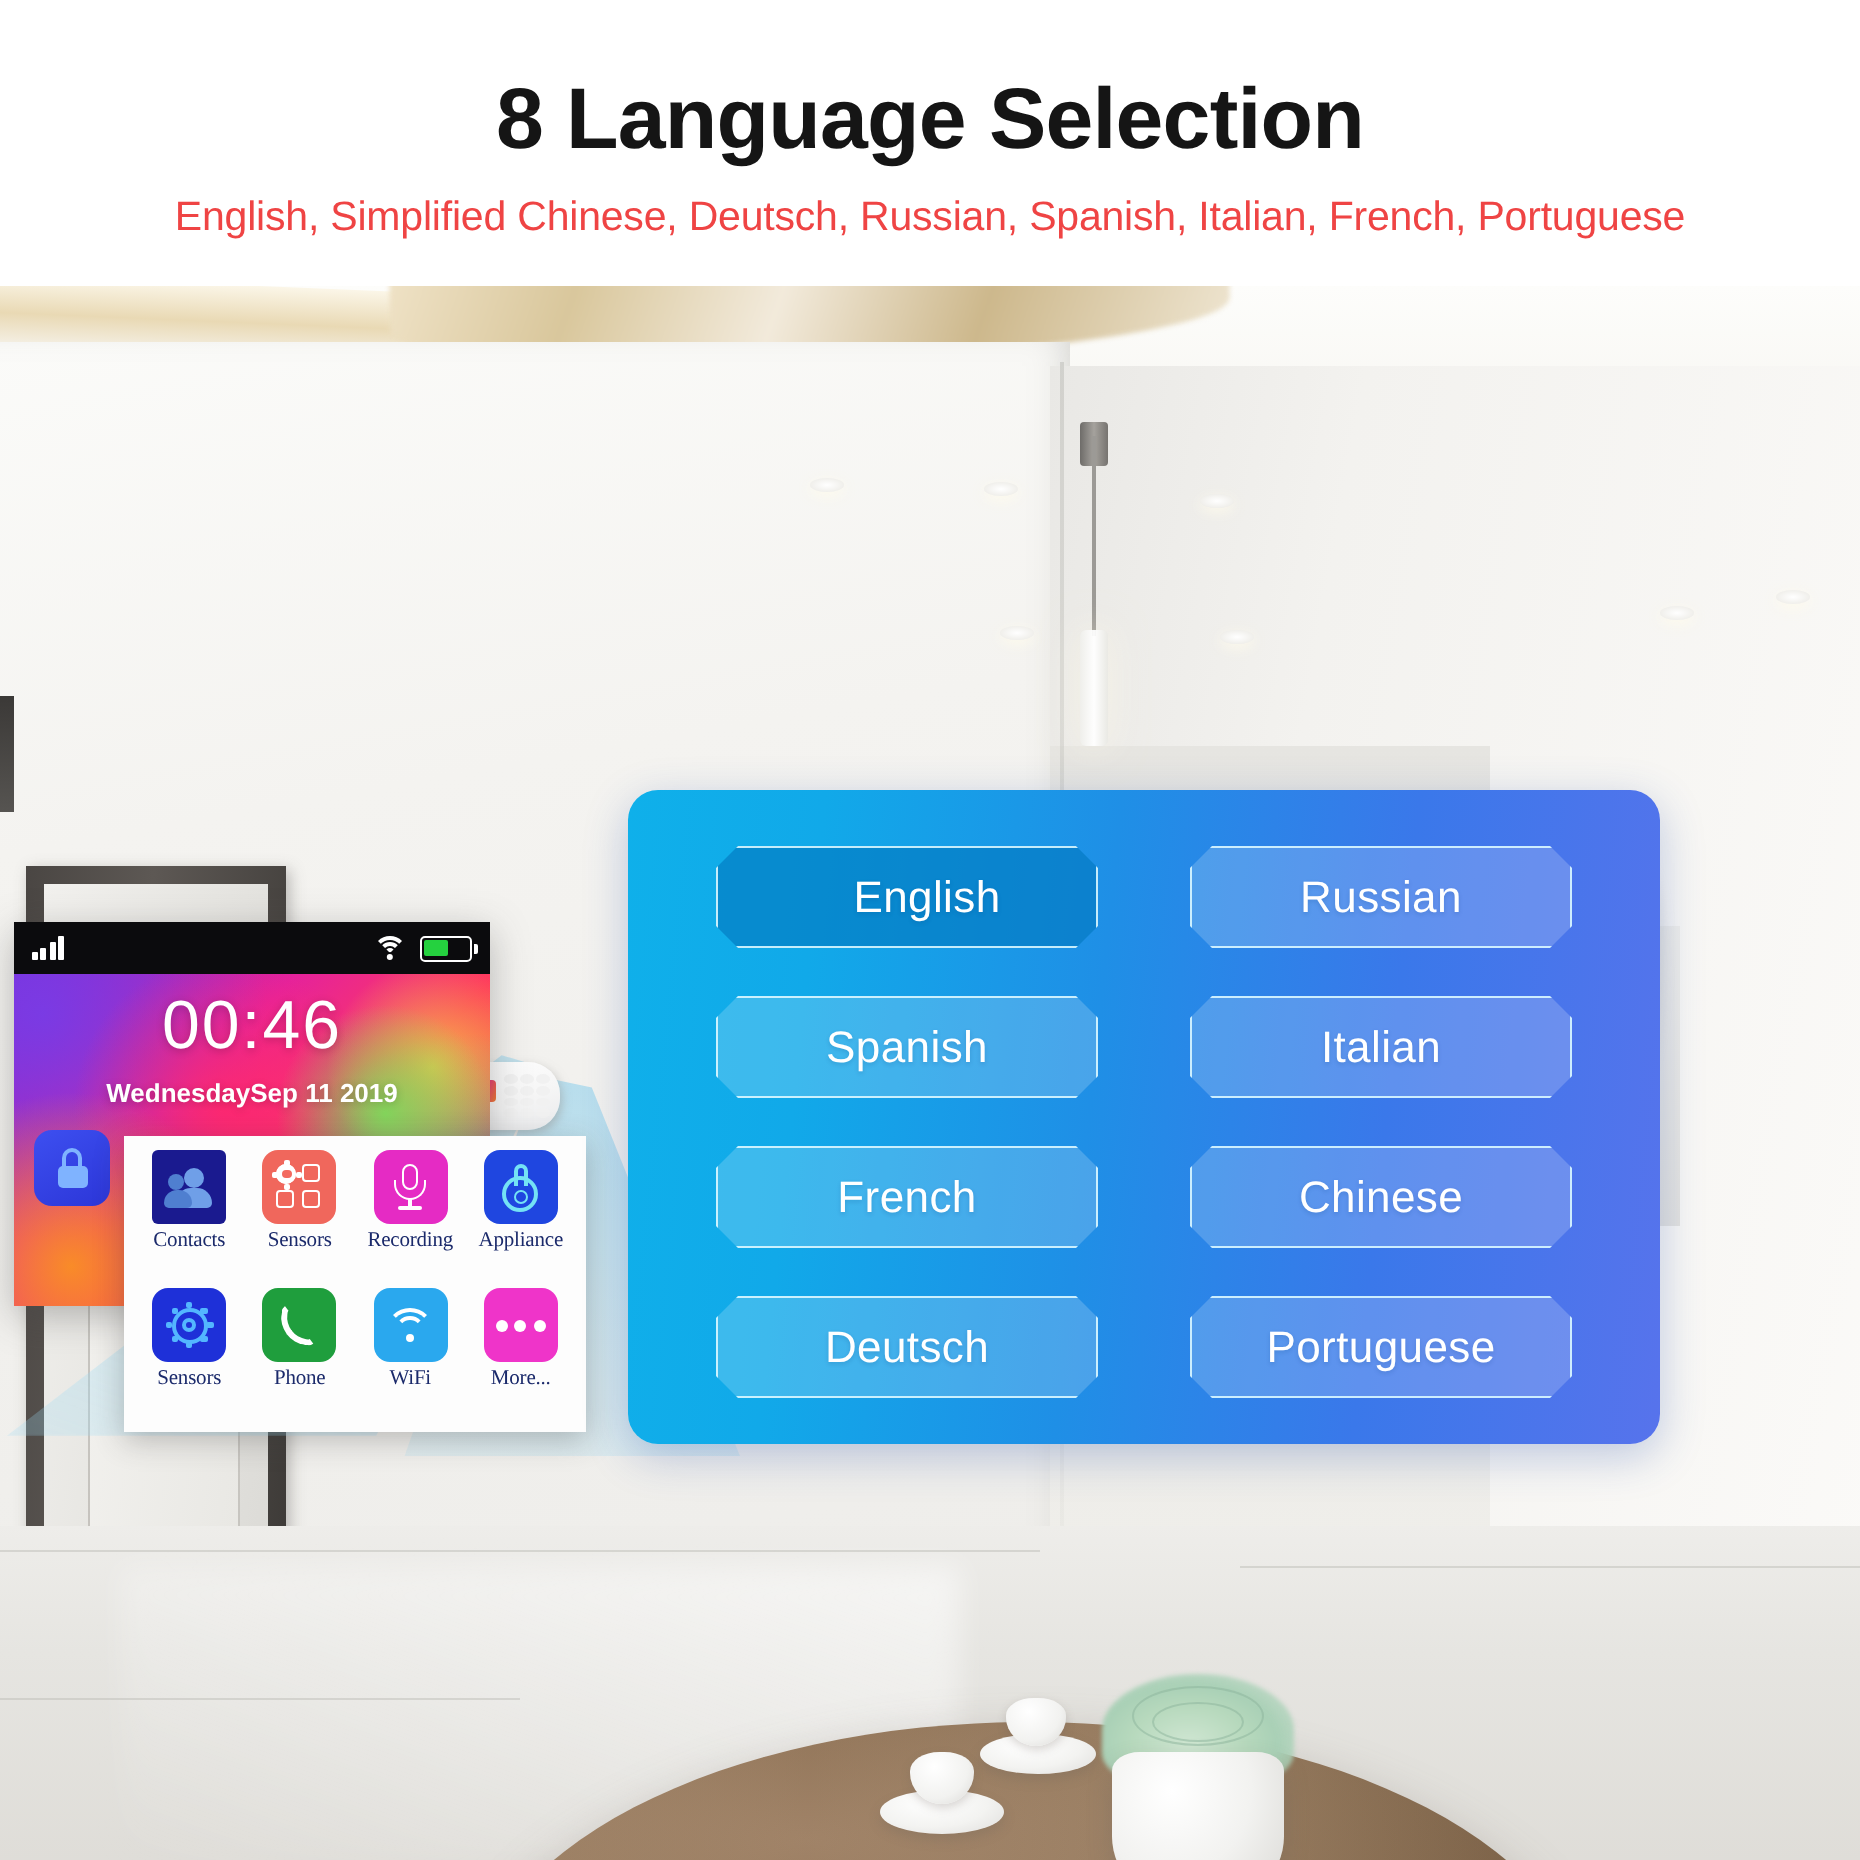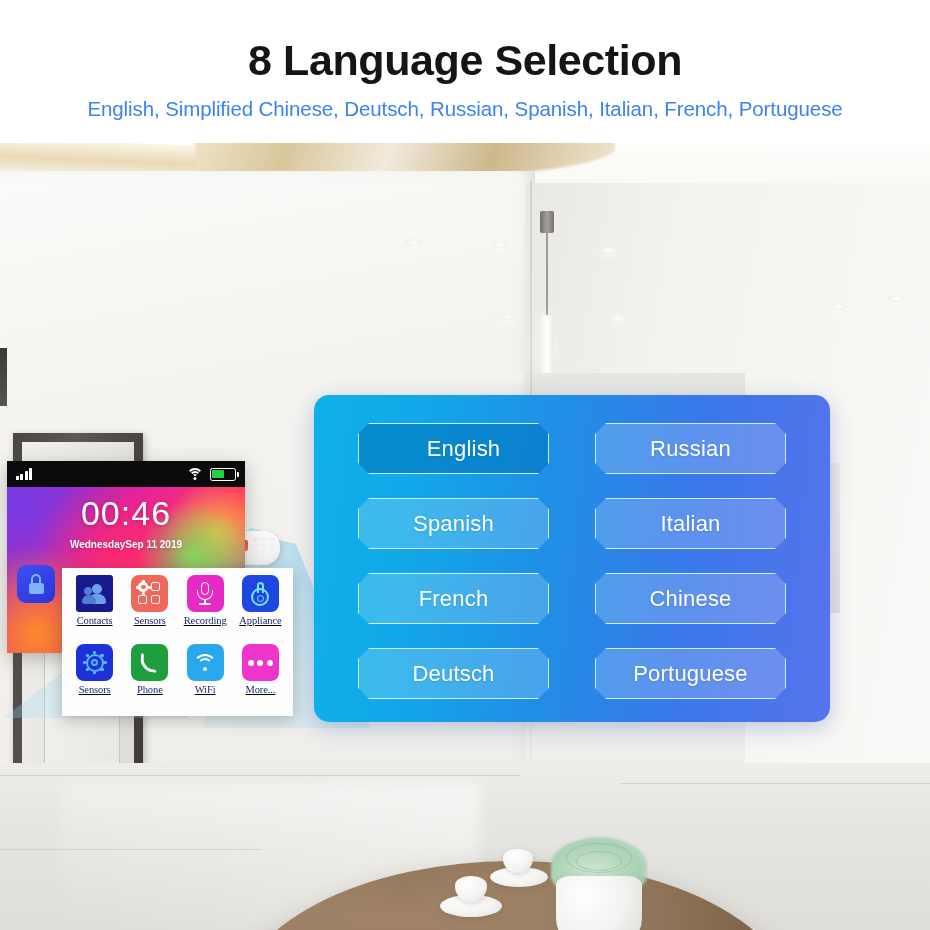--- a/index.html
+++ b/index.html
@@ -16,21 +16,21 @@
     position: absolute; left: 0; top: 0; width: 930px; height: 143px;
     background: #ffffff; text-align: center;
   }
   .header-title {
     position: absolute; left: 0; top: 33px; width: 930px;
     font-size: 43px; font-weight: bold; color: #151515;
     letter-spacing: -0.4px; line-height: 54px;
   }
   .header-subtitle {
     position: absolute; left: 0; top: 95px; width: 930px;
-    font-size: 20.5px; font-weight: normal; color: #3b82f6;
+    font-size: 20.5px; font-weight: normal; color: #ef4444;
     letter-spacing: -0.1px; line-height: 28px;
   }
 
   
   .scene {
     position: absolute; left: 0; top: 143px; width: 930px; height: 787px;
     overflow: hidden;
     background: #efefed;
   }
 
@@ -320,21 +320,21 @@
       linear-gradient(135deg,#7b2bd6 0%, #e5229b 35%, #ff3b5c 60%, #f59a21 100%);
   }
   .device-time {
     position: absolute; left: 0; top: 33px; width: 100%; text-align: center;
     color: #ffffff; font-size: 34px; font-weight: 300; letter-spacing: 1px;
     text-shadow: 0 1px 4px rgba(0,0,0,.22);
   }
   .device-date-row {
     position: absolute; left: 0; top: 78px; width: 100%;
     display: flex; justify-content: center; 
-    color: #ffffff; font-size: 10px; font-weight: 600;
+    color: #ffffff; font-size: 13px; font-weight: 600;
     text-shadow: 0 1px 4px rgba(0,0,0,.22);
   }
   .lock-badge {
     position: absolute; left: 10px; top: 104px; width: 38px; height: 38px;
     border-radius: 9px; background: linear-gradient(150deg,#3d4ff0,#2c36d8);
     display:flex; align-items:center; justify-content:center;
   }
   .lock-glyph { width: 15px; height: 20px; position: relative; }
   .lock-glyph .body { position:absolute; bottom:0; width:15px; height:11px; border-radius:2.5px; background:#7fb3ff; }
   .lock-glyph .shackle { position:absolute; top:0; left:2.8px; width:9.4px; height:10px; border:2.4px solid #7fb3ff; border-bottom:none; border-radius:6px 6px 0 0; }
@@ -342,21 +342,21 @@
   
   .app-panel {
     position: absolute; left: 62px; top: 425px; width: 231px; height: 148px;
     background: #fdfdfd;
     box-shadow: 0 4px 14px rgba(60,60,60,.3);
     padding: 7px 6px 5px 6px;
   }
   .app-grid {
     display: grid; grid-template-columns: repeat(4, 1fr);
     grid-template-rows: repeat(2, 1fr); column-gap: 2px; row-gap: 2px;
-    width: 100%; height: 100%; text-decoration: underline;
+    width: 100%; height: 100%;
   }
   .app-cell { display:flex; flex-direction:column; align-items:center; justify-content:flex-start; }
   .app-icon {
     width: 37px; height: 37px; border-radius: 8px;
     display:flex; align-items:center; justify-content:center;
     position: relative;
   }
   .app-label {
     margin-top: 3px; font-family: "Liberation Serif", serif;
     font-size: 10.5px; color: #1b2a6b; white-space: nowrap; letter-spacing: -.1px;

